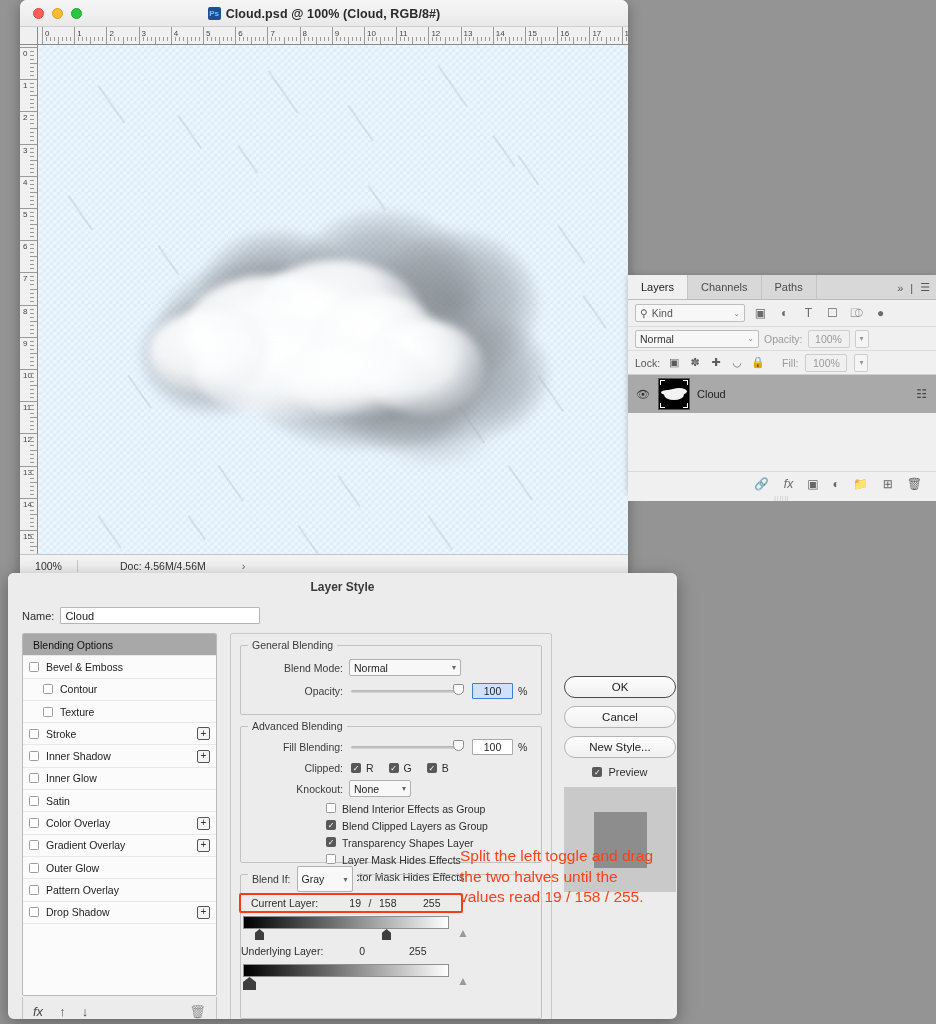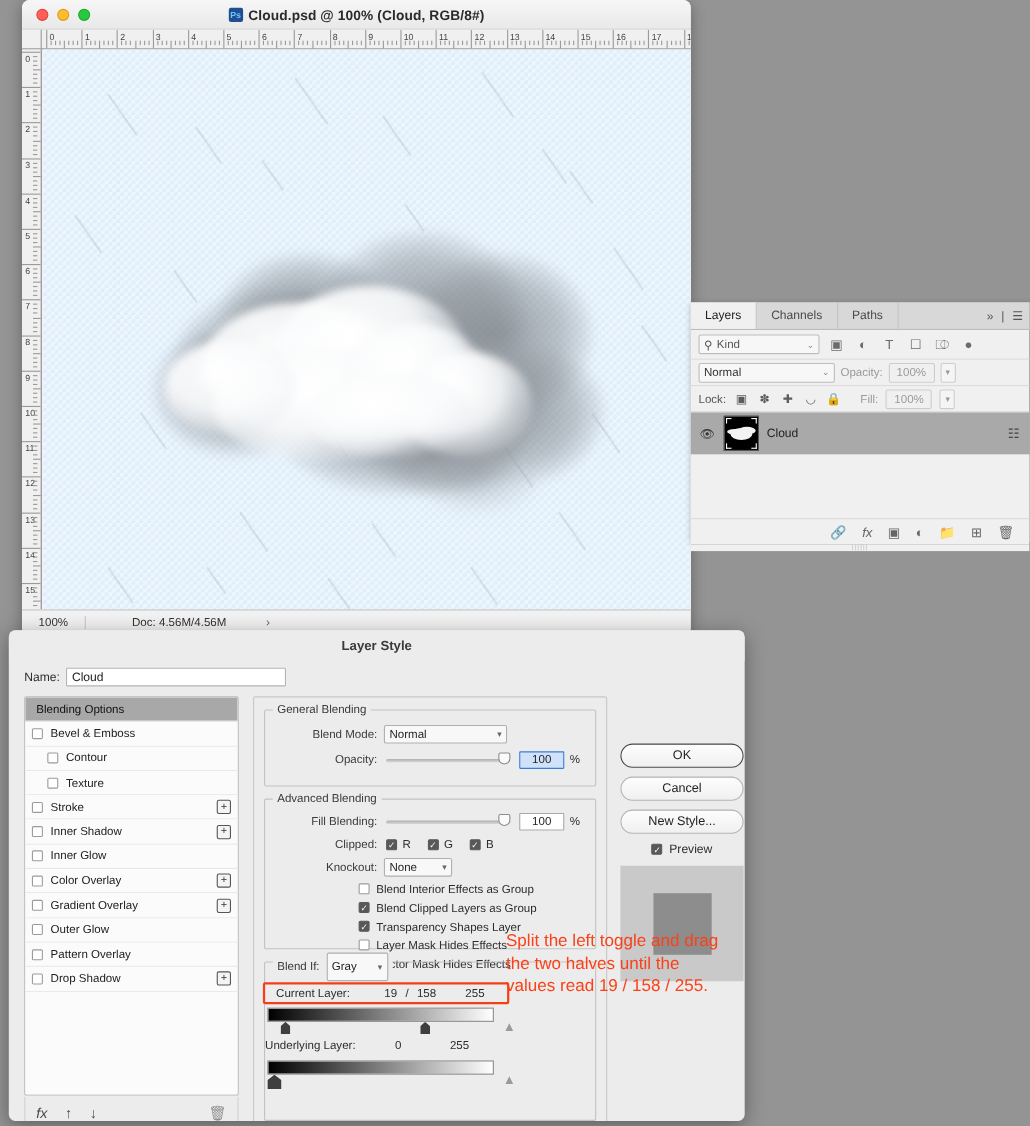--- a/index.html
+++ b/index.html
@@ -813,20 +813,24 @@
             <span class="cbx"></span>
             <span>Inner Shadow</span>
             <span class="plus-btn">+</span>
           </div>
           <div class="style-item">
             <span class="cbx"></span>
             <span>Inner Glow</span>
           </div>
           <div class="style-item">
             <span class="cbx"></span>
+            <span>Satin</span>
+          </div>
+          <div class="style-item">
+            <span class="cbx"></span>
             <span>Color Overlay</span>
             <span class="plus-btn">+</span>
           </div>
           <div class="style-item">
             <span class="cbx"></span>
             <span>Gradient Overlay</span>
             <span class="plus-btn">+</span>
           </div>
           <div class="style-item">
             <span class="cbx"></span>

